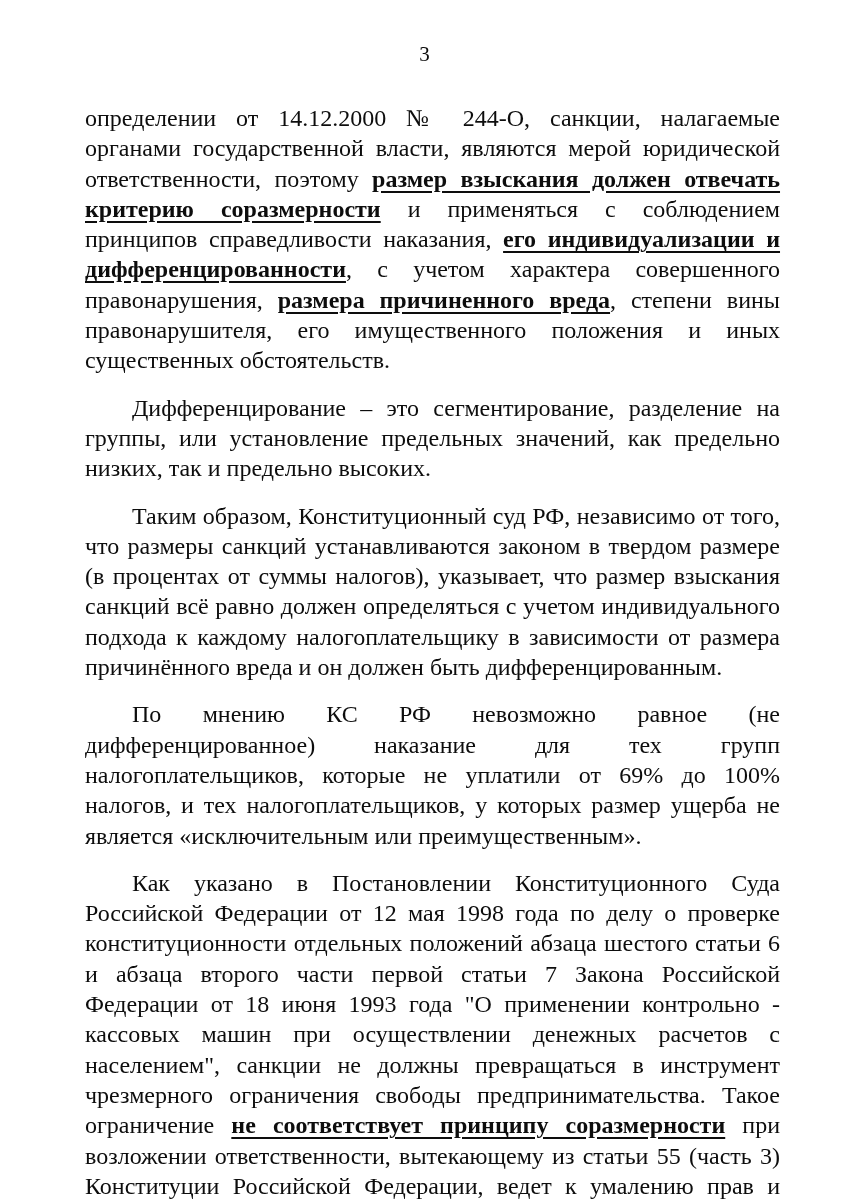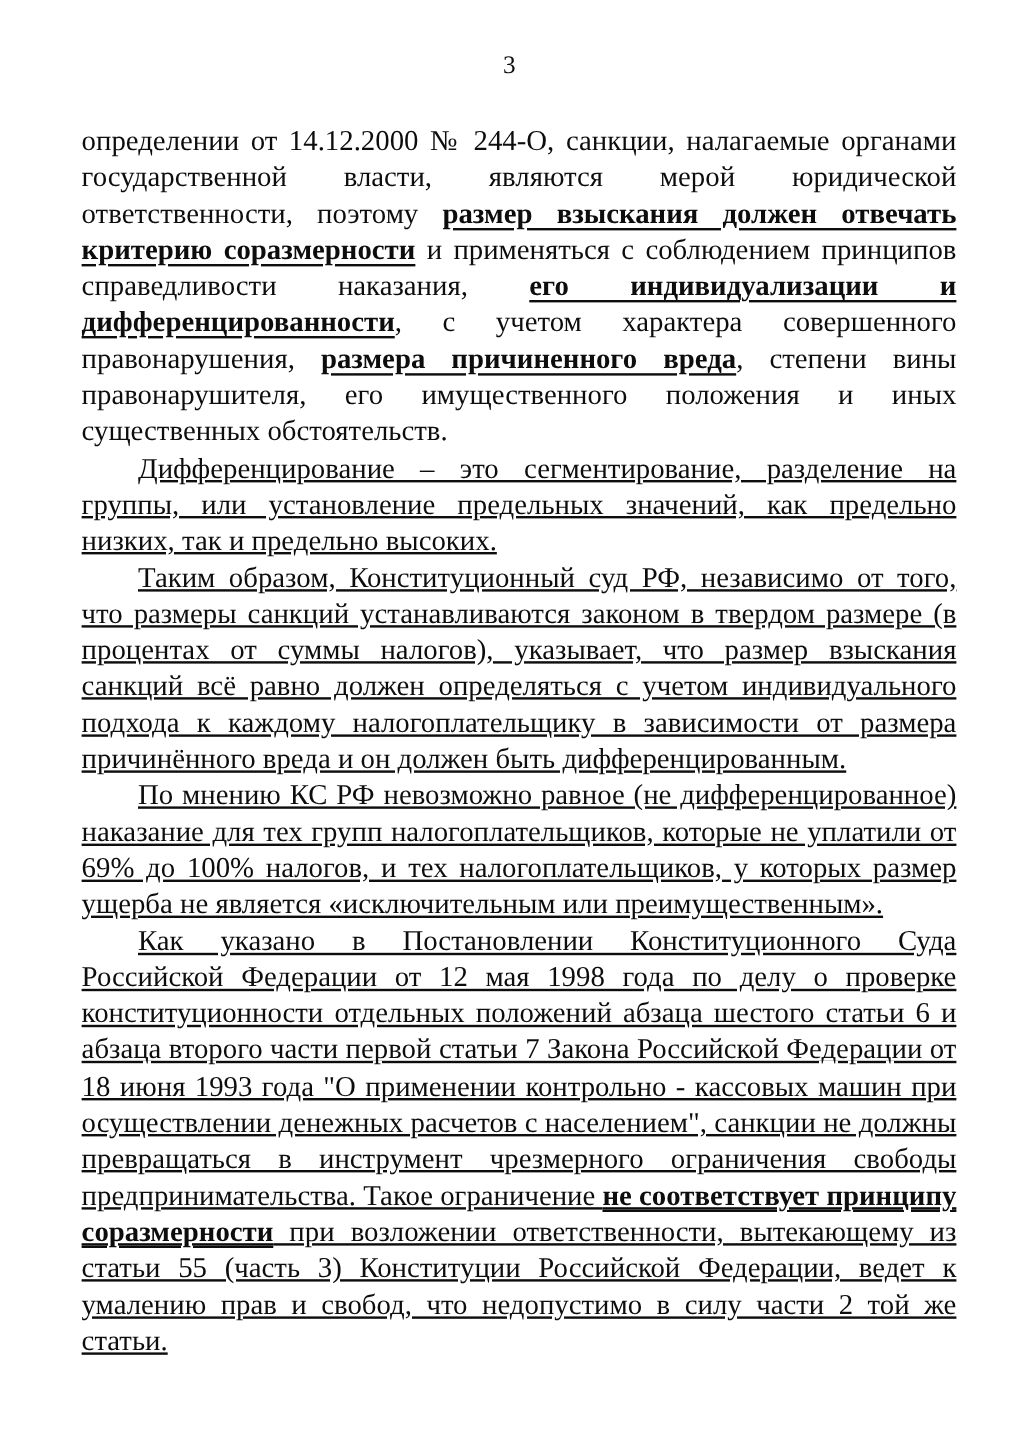--- a/index.html
+++ b/index.html
@@ -25,26 +25,25 @@
     color: #0d0d0d;
   }
   .document-body {
     margin: 37px 52px 0 68px;
     font-size: 24px;
     line-height: 30.3px;
     text-align: justify;
     hyphens: none;
   }
   .para {
-    margin: 0;
+    margin: 17px;
     padding: 0;
   }
   .para.indent {
     text-indent: 47px;
-    text-decoration: underline;
   }
   .run {
     font-weight: normal;
     text-decoration: none;
   }
   .run.emphasis {
     font-weight: bold;
     text-decoration: underline;
     text-decoration-thickness: 2px;
     text-underline-offset: 4px;

